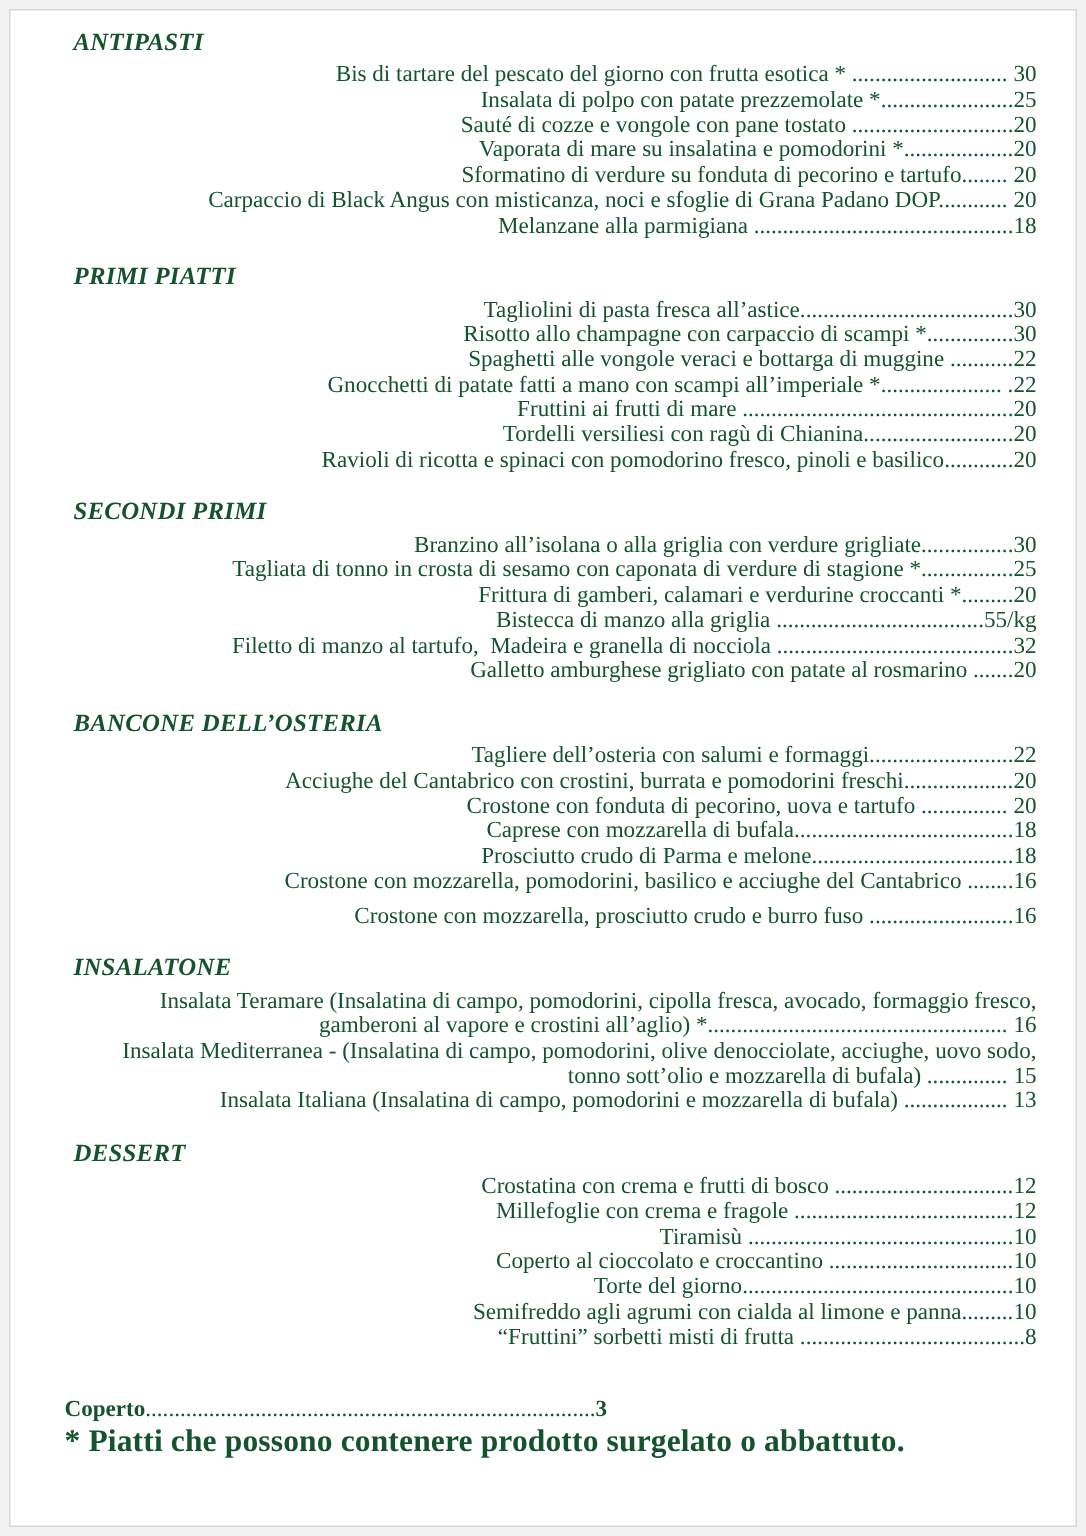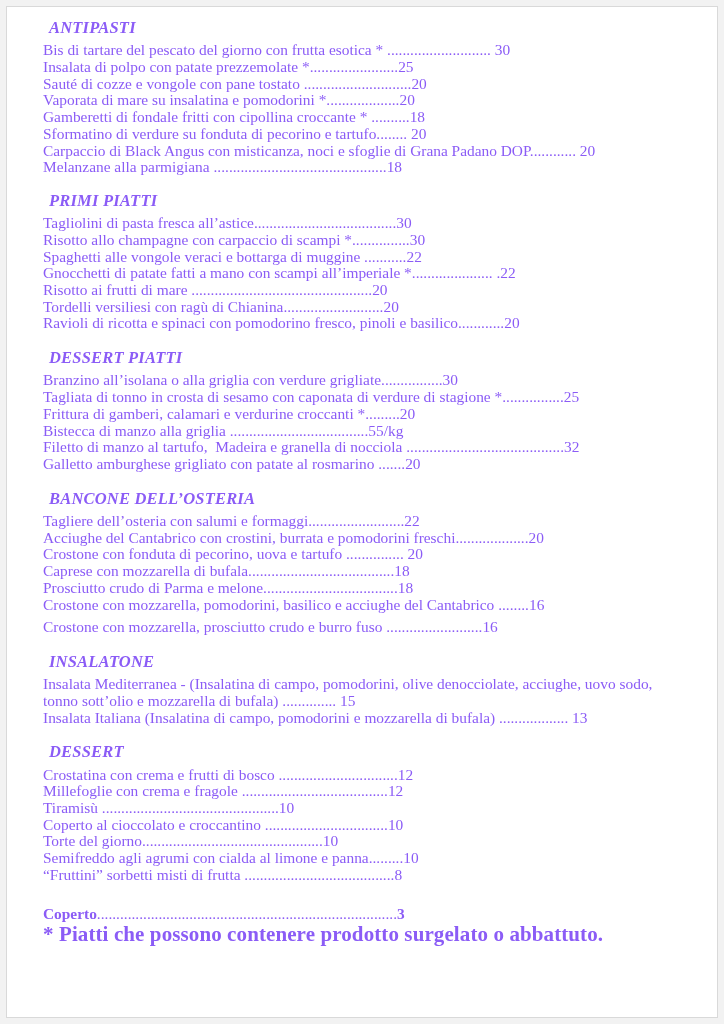--- a/index.html
+++ b/index.html
@@ -28,56 +28,57 @@
     box-sizing: border-box;
     background: #ffffff;
     border: 1px solid #d9d9d9;
     overflow: hidden;
   }
   #menu {
     position: absolute;
     left: 36px;
     top: 12px;
     width: 648px;
-    color: #8b5cf6;
+    color: #14532d;
   }
   .section {
     margin-bottom: 0px;
   }
   .section-title {
     font-weight: bold;
     font-style: italic;
     font-size: 16.5px;
     letter-spacing: 0.2px;
     margin: 0 0 6px 6px;
     line-height: 1.05;
   }
   .section-gap-antipasti { height: 16px; }
   .section-gap { height: 17px; }
   .items {
     margin: 0;
     padding: 0;
     list-style: none;
+    text-align: right;
   }
   .item {
     font-size: 15.4px;
     line-height: 1.085;
     white-space: pre-wrap;
     word-break: normal;
     margin: 0;
     padding: 0;
   }
   .item.spaced {
     margin-top: 6px;
   }
   .footer-coperto {
     font-size: 15.4px;
     line-height: 1.1;
     font-weight: bold;
-    margin-top: 22px;
+    margin-top: 32px;
     white-space: pre-wrap;
   }
   .footer-coperto .dots-inline {
     font-weight: normal;
   }
   .footer-note {
     font-size: 21px;
     font-weight: bold;
     line-height: 1.1;
     letter-spacing: 0.1px;
@@ -90,46 +91,45 @@
   <div id="sheet">
     <div id="menu">
 
       <div class="section">
         <div class="section-title">ANTIPASTI</div>
         <ul class="items">
           <li class="item">Bis di tartare del pescato del giorno con frutta esotica * ........................... 30</li>
           <li class="item">Insalata di polpo con patate prezzemolate *.......................25</li>
           <li class="item">Sauté di cozze e vongole con pane tostato ............................20</li>
           <li class="item">Vaporata di mare su insalatina e pomodorini *...................20</li>
-          <li class="item">Gamberetti di fondale fritti con cipollina croccante * ..........18</li>
           <li class="item">Sformatino di verdure su fonduta di pecorino e tartufo........ 20</li>
           <li class="item">Carpaccio di Black Angus con misticanza, noci e sfoglie di Grana Padano DOP............ 20</li>
           <li class="item">Melanzane alla parmigiana .............................................18</li>
         </ul>
       </div>
 
       <div class="section-gap-antipasti"></div>
 
       <div class="section">
         <div class="section-title">PRIMI PIATTI</div>
         <ul class="items">
           <li class="item">Tagliolini di pasta fresca all’astice.....................................30</li>
           <li class="item">Risotto allo champagne con carpaccio di scampi *...............30</li>
           <li class="item">Spaghetti alle vongole veraci e bottarga di muggine ...........22</li>
           <li class="item">Gnocchetti di patate fatti a mano con scampi all’imperiale *..................... .22</li>
-          <li class="item">Risotto ai frutti di mare ...............................................20</li>
+          <li class="item">Fruttini ai frutti di mare ...............................................20</li>
           <li class="item">Tordelli versiliesi con ragù di Chianina..........................20</li>
           <li class="item">Ravioli di ricotta e spinaci con pomodorino fresco, pinoli e basilico............20</li>
         </ul>
       </div>
 
       <div class="section-gap"></div>
 
       <div class="section">
-        <div class="section-title">DESSERT PIATTI</div>
+        <div class="section-title">SECONDI PRIMI</div>
         <ul class="items">
           <li class="item">Branzino all’isolana o alla griglia con verdure grigliate................30</li>
           <li class="item">Tagliata di tonno in crosta di sesamo con caponata di verdure di stagione *................25</li>
           <li class="item">Frittura di gamberi, calamari e verdurine croccanti *.........20</li>
           <li class="item">Bistecca di manzo alla griglia ....................................55/kg</li>
           <li class="item">Filetto di manzo al tartufo,  Madeira e granella di nocciola .........................................32</li>
           <li class="item">Galletto amburghese grigliato con patate al rosmarino .......20</li>
         </ul>
       </div>
 
@@ -146,20 +146,21 @@
           <li class="item">Crostone con mozzarella, pomodorini, basilico e acciughe del Cantabrico ........16</li>
           <li class="item spaced">Crostone con mozzarella, prosciutto crudo e burro fuso .........................16</li>
         </ul>
       </div>
 
       <div class="section-gap"></div>
 
       <div class="section">
         <div class="section-title">INSALATONE</div>
         <ul class="items">
+          <li class="item">Insalata Teramare (Insalatina di campo, pomodorini, cipolla fresca, avocado, formaggio fresco, gamberoni al vapore e crostini all’aglio) *.................................................... 16</li>
           <li class="item">Insalata Mediterranea - (Insalatina di campo, pomodorini, olive denocciolate, acciughe, uovo sodo, tonno sott’olio e mozzarella di bufala) .............. 15</li>
           <li class="item">Insalata Italiana (Insalatina di campo, pomodorini e mozzarella di bufala) .................. 13</li>
         </ul>
       </div>
 
       <div class="section-gap"></div>
 
       <div class="section">
         <div class="section-title">DESSERT</div>
         <ul class="items">

